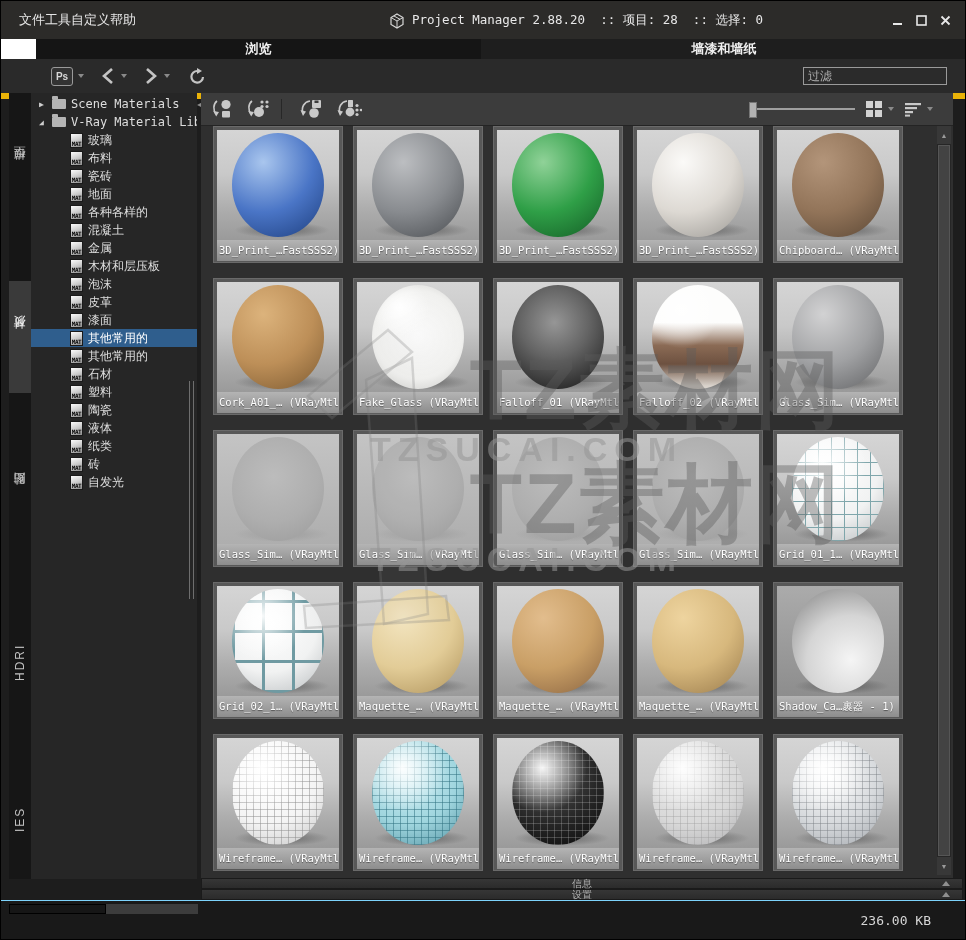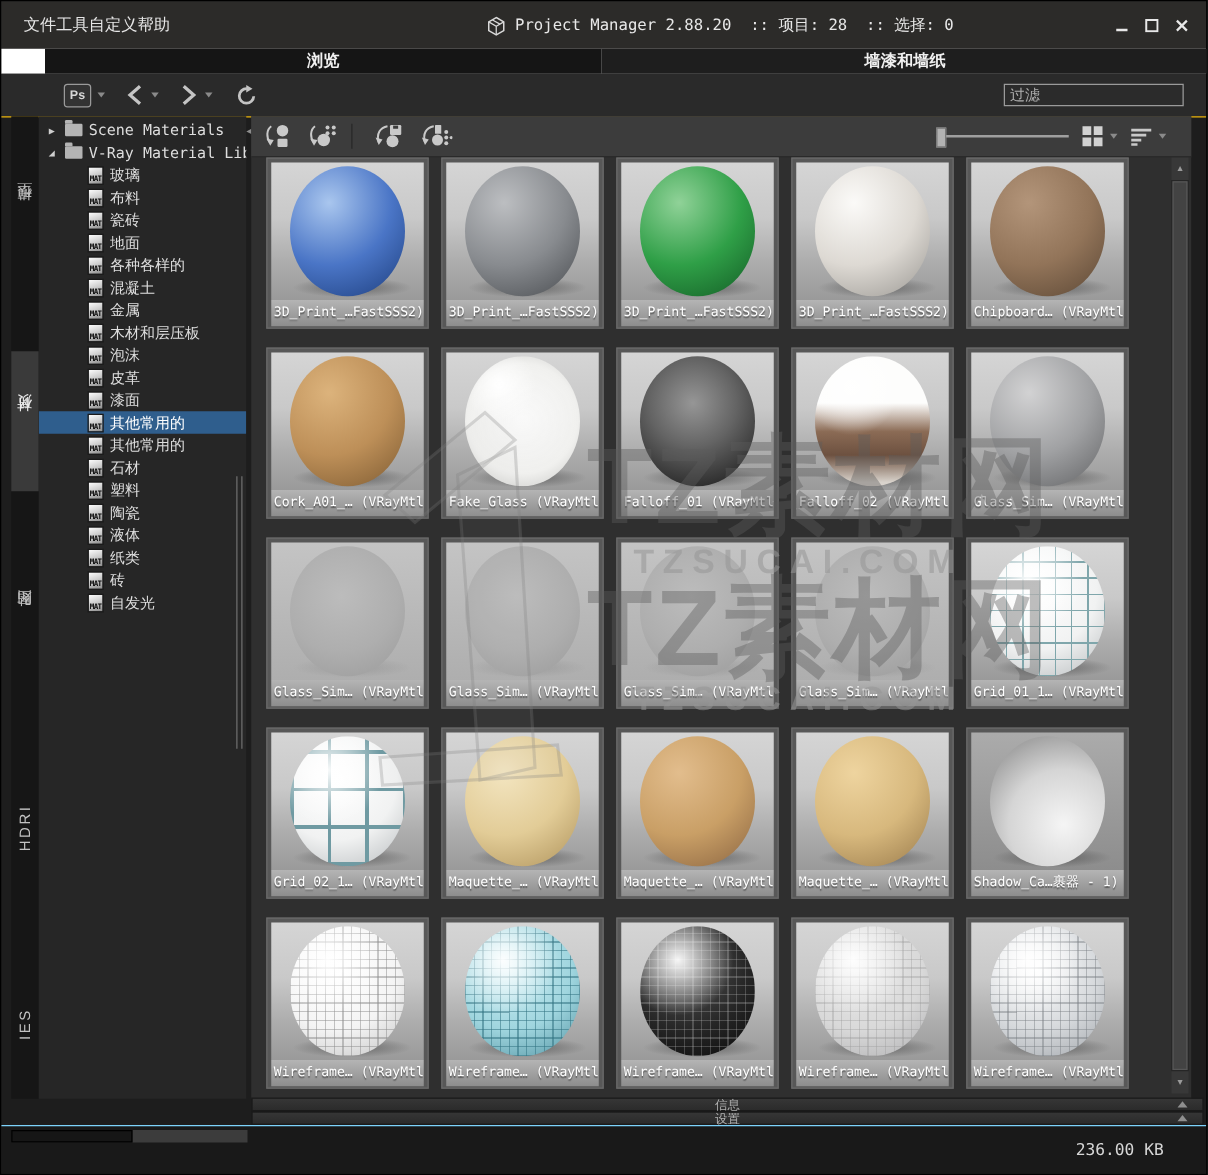--- a/index.html
+++ b/index.html
@@ -13,21 +13,21 @@
   .apptitle{color:#e8e8e8;font-size:12.5px;font-family:"DejaVu Sans Mono",monospace;white-space:pre;}
   .winctl{position:absolute;right:14px;display:flex;gap:13px;align-items:center;}
   .winctl svg{cursor:pointer;display:block;}
   
   .tabbar{position:absolute;top:38px;left:0;right:0;height:20px;background:#ffffff;}
   .tab{position:absolute;top:0;height:20px;display:flex;align-items:center;justify-content:center;
     color:#f0f0f0;font-size:13px;font-weight:bold;cursor:pointer;}
   .tab.browse{left:35px;width:445px;background:#151515;}
   .tab.assets{left:480px;width:486px;background:#1e1e1e;}
   
-  .navbar{position:absolute;top:58px;left:0;right:0;height:34px;background:#2a2a2a;border-bottom:1px solid #eab308;display:flex;align-items:center;}
+  .navbar{position:absolute;top:58px;left:0;right:0;height:34px;background:#2a2a2a;border-bottom:6px solid #eab308;display:flex;align-items:center;}
   .ps-btn{margin-left:50px;width:20px;height:17px;border:1px solid #9a9a9a;border-radius:3px;color:#d8d8d8;
     font-size:10px;font-weight:bold;display:flex;align-items:center;justify-content:center;cursor:pointer;background:#333;}
   .caret{width:0;height:0;border-left:3.5px solid transparent;border-right:3.5px solid transparent;border-top:4px solid #8a8a8a;margin-left:5px;cursor:pointer;}
   .navarrow{margin-left:16px;cursor:pointer;display:block;}
   .refresh{margin-left:18px;cursor:pointer;display:block;}
   .filter{position:absolute;right:18px;top:8px;width:134px;height:16px;background:#2b2b2b;border:1px solid #9a9a9a;
     color:#cfcfcf;font-size:12px;padding:0 4px;outline:none;font-family:"Liberation Sans",sans-serif;}
   .filter::placeholder{color:#b0b0b0;}
   
   .catstrip{position:absolute;left:8px;top:92px;width:22px;height:786px;background:#161616;}
@@ -76,21 +76,21 @@
   .vsb{position:absolute;right:2px;top:33px;bottom:4px;width:14px;background:#262626;}
   .vsb .sbtn{position:absolute;left:0;right:0;height:18px;background:#383838;color:#9a9a9a;font-size:7px;
     display:flex;align-items:center;justify-content:center;cursor:pointer;}
   .vsb .sbtn.up{top:0;}
   .vsb .sbtn.down{bottom:0;}
   .vsb .sthumb{position:absolute;left:1px;right:1px;top:19px;bottom:19px;background:#434343;border:1px solid #565656;cursor:pointer;}
   
   .wm{position:absolute;left:0;top:0;right:14px;bottom:0;pointer-events:none;z-index:5;overflow:hidden;}
   .wm-big{position:absolute;left:165px;width:580px;text-align:center;font-size:86px;line-height:88px;font-weight:bold;
     color:rgba(92,92,92,0.40);letter-spacing:2px;}
-  .wm-small{position:absolute;left:148px;width:580px;text-align:center;font-size:27px;line-height:28px;font-weight:bold;
+  .wm-small{position:absolute;left:169px;width:580px;font-size:34px;line-height:28px;font-weight:bold;
     color:rgba(150,150,150,0.55);letter-spacing:7px;font-family:"Liberation Sans",sans-serif;}
   .wm-logo{position:absolute;left:95px;top:225px;opacity:0.5;}
   
   .panel{position:absolute;left:200px;width:762px;height:11px;background:linear-gradient(#363636,#2b2b2b);
     border:1px solid #1a1a1a;box-sizing:border-box;display:flex;align-items:center;justify-content:center;
     font-size:10px;color:#b2b2b2;cursor:pointer;}
   .panel .tri{position:absolute;right:12px;width:0;height:0;border-left:4px solid transparent;border-right:4px solid transparent;border-bottom:5px solid #8f8f8f;}
   .panel.info{top:877px;text-align:right;}
   .panel.settings{top:888px;}
   .statusbar{position:absolute;left:0;right:0;top:899px;bottom:0;background:#191919;border-top:1px solid #7dd3fc;}

